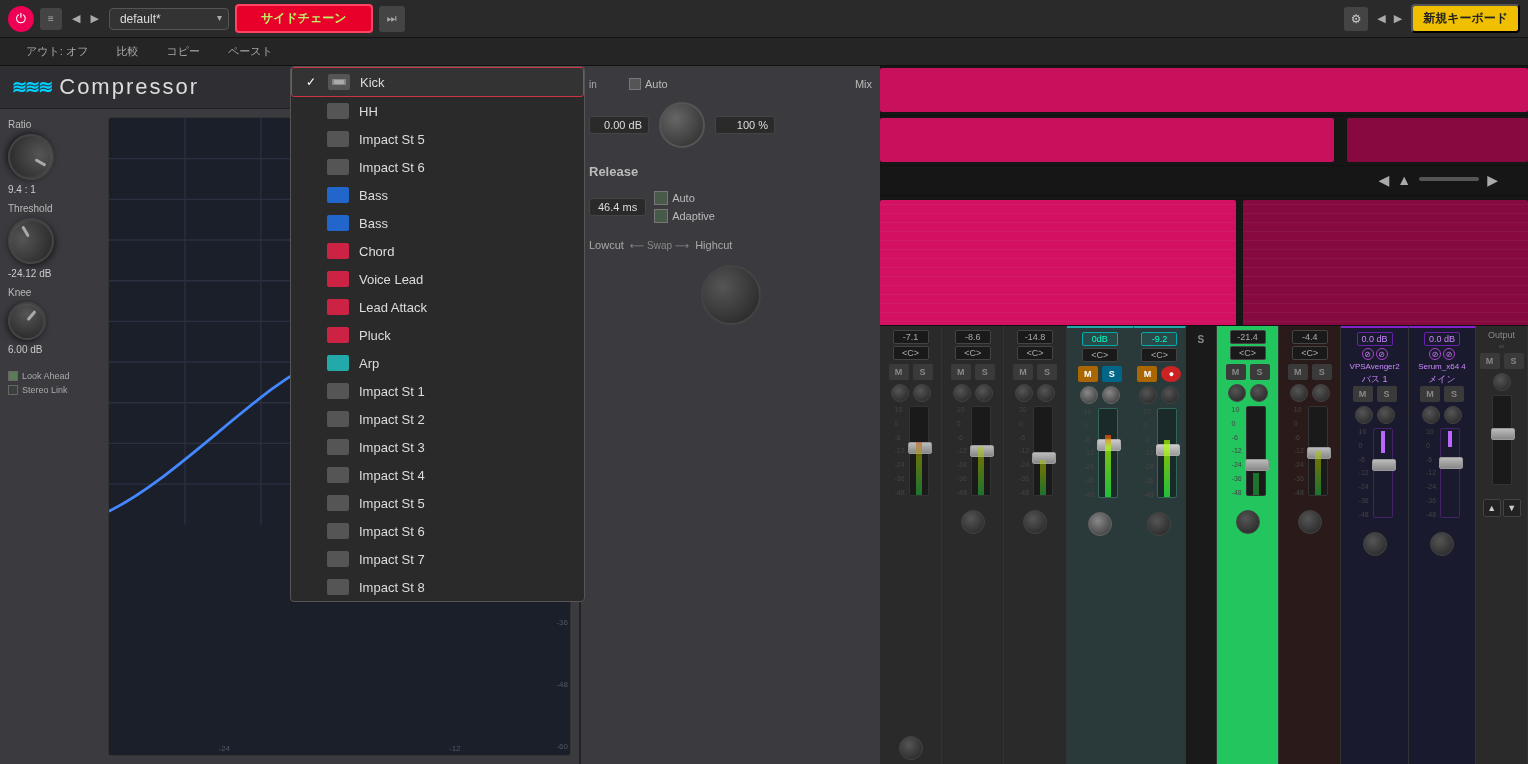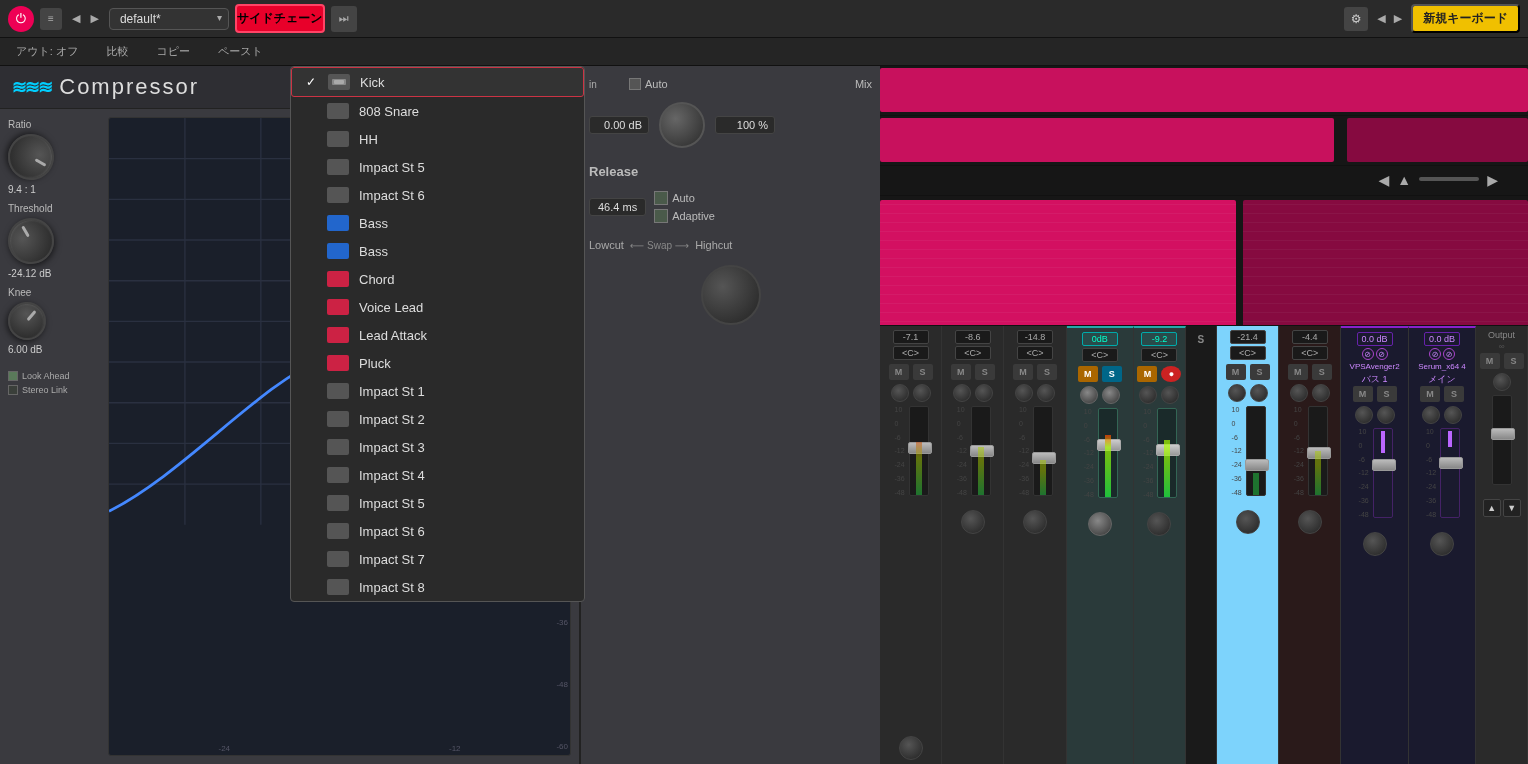--- a/index.html
+++ b/index.html
@@ -56,22 +56,22 @@
     }
     .preset-name::after {
       content: '▾';
       position: absolute; right: 6px; top: 3px;
       color: #aaa; font-size: 10px;
     }
     .sidechain-btn {
       background: #e8002a;
       border: 2px solid #ff4466;
       border-radius: 4px;
-      padding: 4px 0;
-      color: #000000;
+      padding: 4px 24px;
+      color: #bef264;
       font-size: 12px;
       cursor: pointer;
       font-weight: 600;
     }
     .skip-btn {
       width: 26px; height: 26px;
       background: #444; border-radius: 3px;
       display: flex; align-items: center; justify-content: center;
       cursor: pointer; color: #aaa; font-size: 11px;
     }
@@ -93,21 +93,21 @@
       font-weight: 600;
       cursor: pointer;
     }
 
     .top-labels {
       display: flex;
       align-items: center;
       height: 28px;
       background: #252525;
       border-bottom: 1px solid #111;
-      padding: 0 10px;
+      padding: 0 20px;
       gap: 16px;
       font-size: 11px;
       color: #aaa;
     }
     .top-label-item { cursor: pointer; padding: 2px 6px; }
 
     
     .main-area {
       display: flex;
       height: calc(764px - 38px - 28px);
@@ -587,25 +587,20 @@
             <svg width="14" height="10" viewBox="0 0 14 10">
                 <rect x="0" y="2" width="14" height="6" rx="1" fill="#888"></rect>
                 <rect x="2" y="3" width="10" height="4" rx="1" fill="#aaa"></rect>
               </svg>
           </div>
           <span>Kick</span>
         </div>
         <div class="dropdown-item">
           <span class="check"></span>
           <div class="track-icon icon-gray"></div>
-          <span>808 Snare</span>
-        </div>
-        <div class="dropdown-item">
-          <span class="check"></span>
-          <div class="track-icon icon-gray"></div>
           <span>HH</span>
         </div>
         <div class="dropdown-item">
           <span class="check"></span>
           <div class="track-icon icon-gray"></div>
           <span>Impact St 5</span>
         </div>
         <div class="dropdown-item">
           <span class="check"></span>
           <div class="track-icon icon-gray"></div>
@@ -633,20 +628,25 @@
         </div>
         <div class="dropdown-item">
           <span class="check"></span>
           <div class="track-icon icon-pink"></div>
           <span>Lead Attack</span>
         </div>
         <div class="dropdown-item">
           <span class="check"></span>
           <div class="track-icon icon-pink"></div>
           <span>Pluck</span>
+        </div>
+        <div class="dropdown-item">
+          <span class="check"></span>
+          <div class="track-icon icon-teal"></div>
+          <span>Arp</span>
         </div>
         <div class="dropdown-item">
           <span class="check"></span>
           <div class="track-icon icon-gray"></div>
           <span>Impact St 1</span>
         </div>
         <div class="dropdown-item">
           <span class="check"></span>
           <div class="track-icon icon-gray"></div>
           <span>Impact St 2</span>
@@ -915,21 +915,21 @@
             </div>
           </div>
         </div>
         <div class="channel-bottom-knob"></div>
       </div>
 
       <div class="channel" style="width:36px; background:#1a1a1a;">
         <div style="font-size:10px; color:#888; font-weight:700; margin-top:4px;">S</div>
       </div>
 
-      <div class="channel" style="background:#7dd3fc;">
+      <div class="channel" style="background:#22c55e;">
         <div class="channel-vol">-21.4</div>
         <div class="channel-name">&lt;C&gt;</div>
         <div class="ms-row">
           <div class="m-btn">M</div>
           <div class="s-btn">S</div>
         </div>
         <div class="small-knob-row">
           <div class="sm-knob"></div>
           <div class="sm-knob"></div>
         </div>

